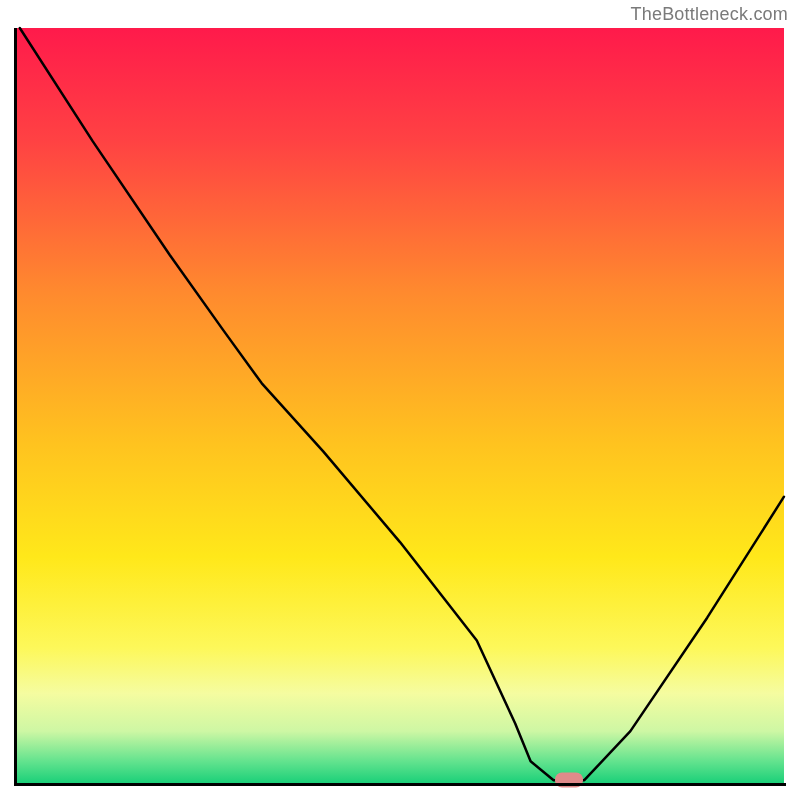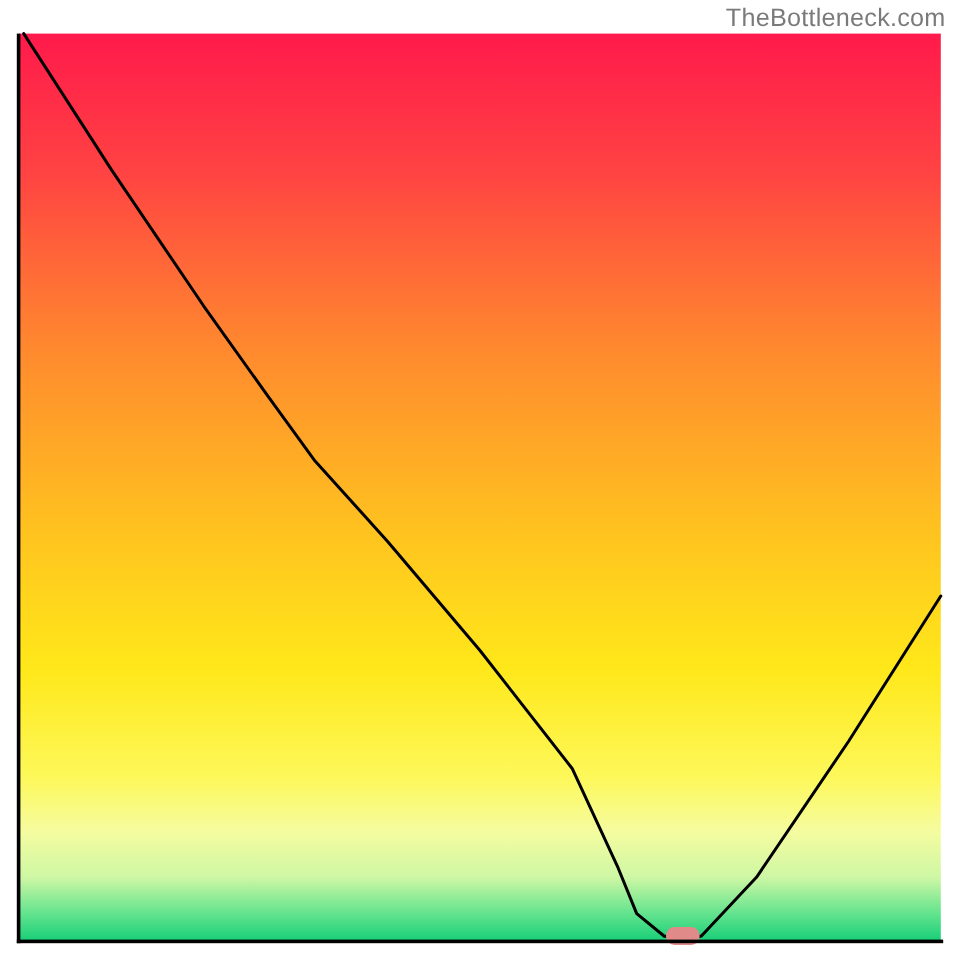--- a/index.html
+++ b/index.html
@@ -12,21 +12,21 @@
   }
   #container {
     position: relative;
     width: 800px;
     height: 800px;
   }
   #watermark {
     position: absolute;
     top: 4px;
     right: 12px;
-    font-size: 21px;
+    font-size: 18px;
     font-weight: 500;
     color: #7a7a7a;
     letter-spacing: 0.2px;
     z-index: 5;
   }
   svg {
     position: absolute;
     top: 0;
     left: 0;
   }

